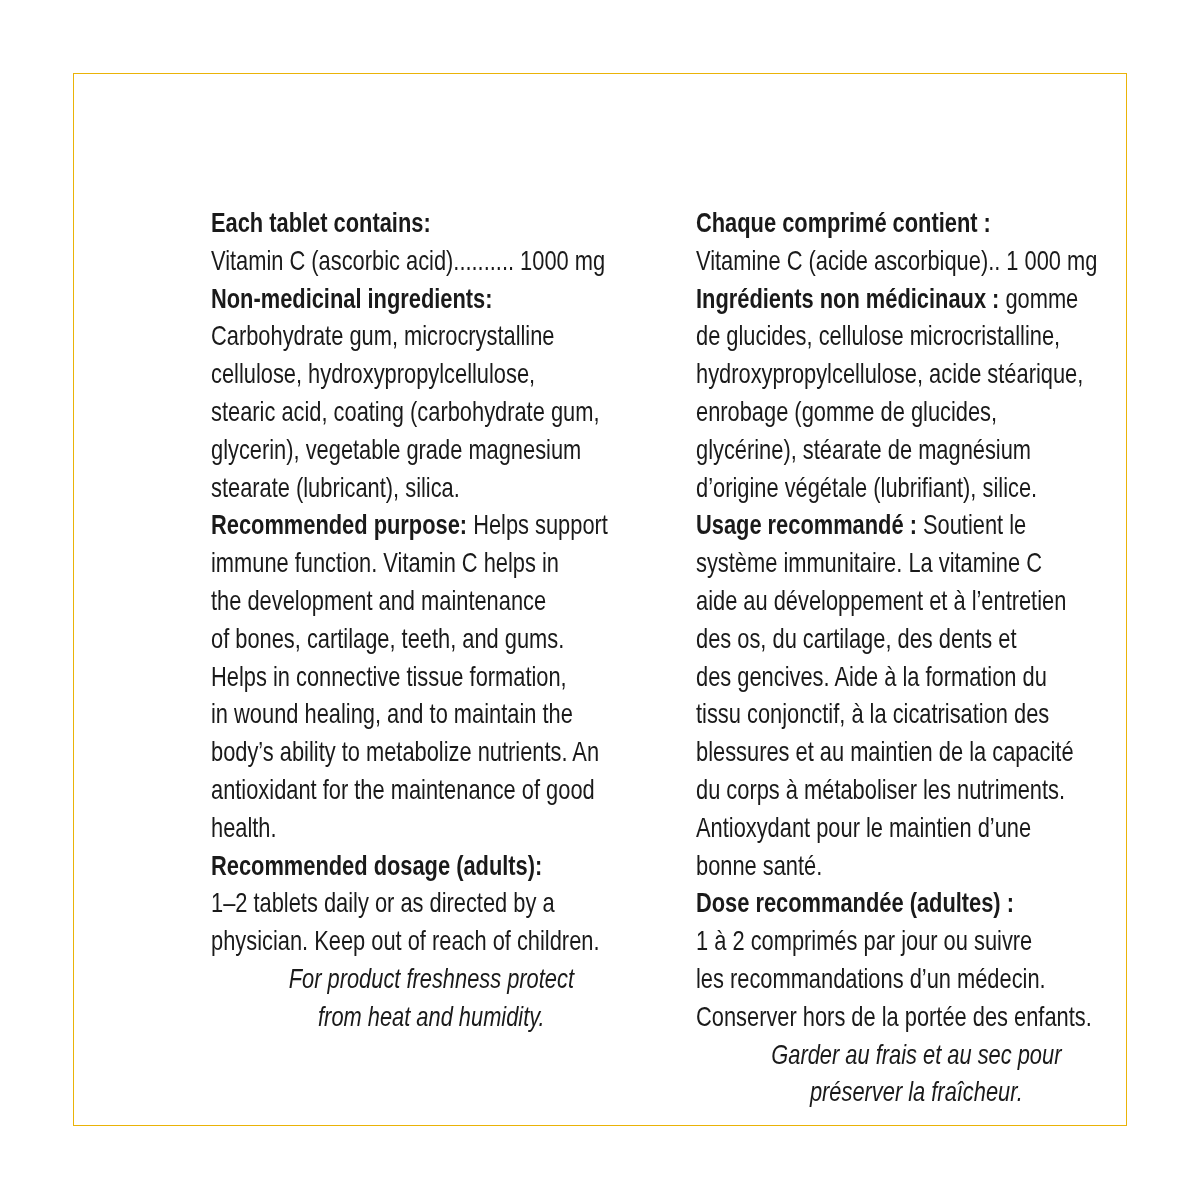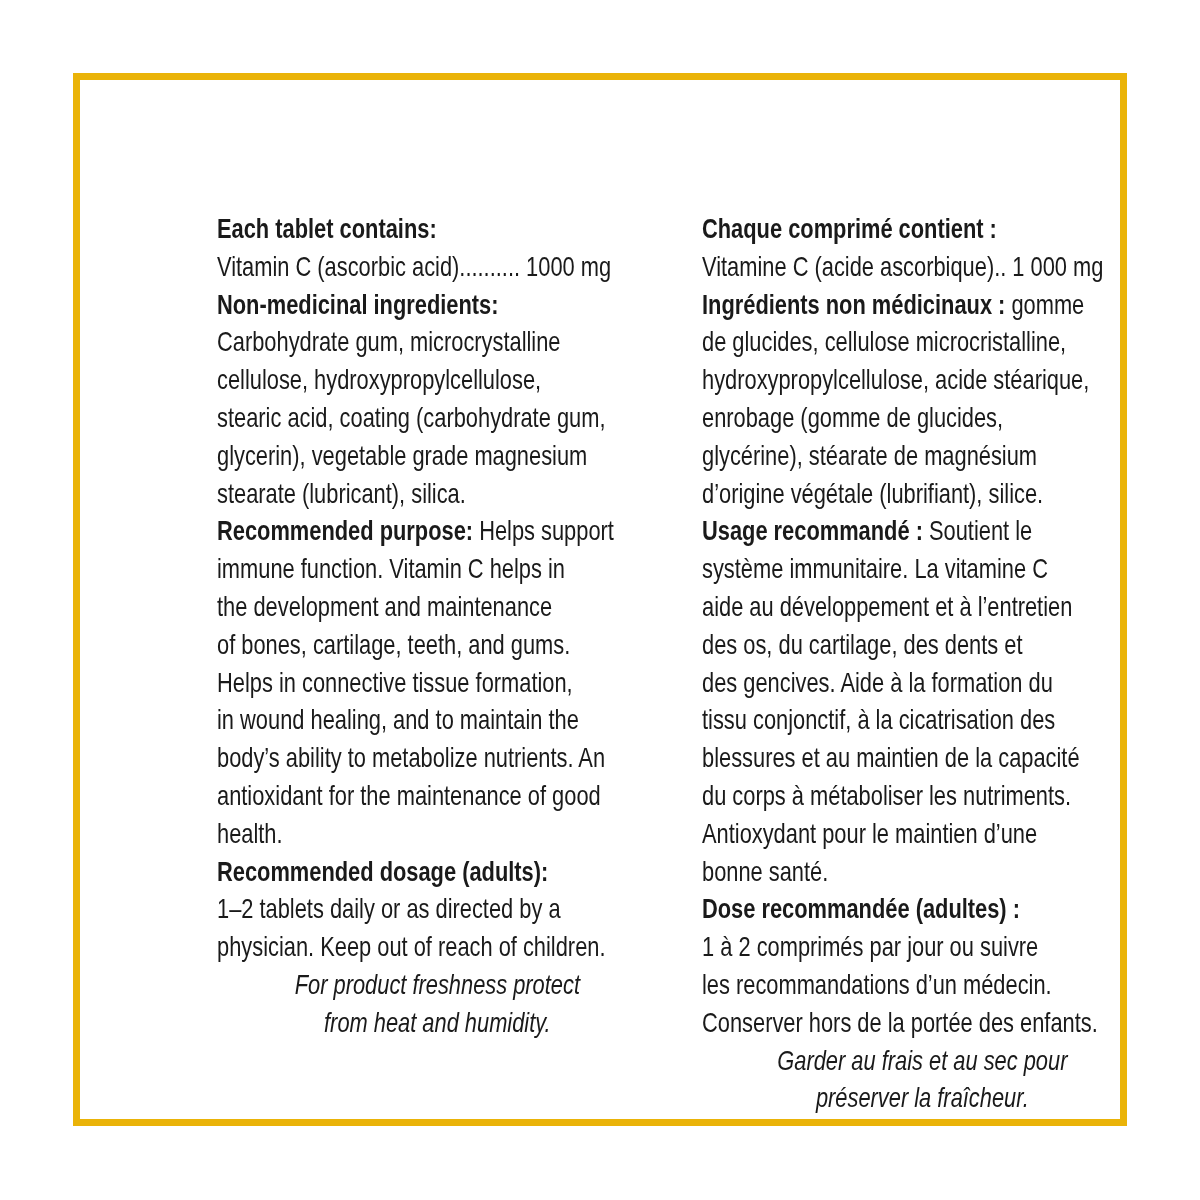--- a/index.html
+++ b/index.html
@@ -17,21 +17,21 @@
     background: #ffffff;
     overflow: hidden;
   }
   .label-panel {
     position: absolute;
     left: 73px;
     top: 73px;
     width: 1054px;
     height: 1053px;
     background: #ffffff;
-    border: 7px solid #eab308;
+    border: 1px solid #eab308;
     box-sizing: border-box;
   }
   .col {
     position: absolute;
     top: 130px;
     width: 565px;
     white-space: pre-line;
     font-size: 28px;
     line-height: 37.8px;
     color: #1a1a1a;

